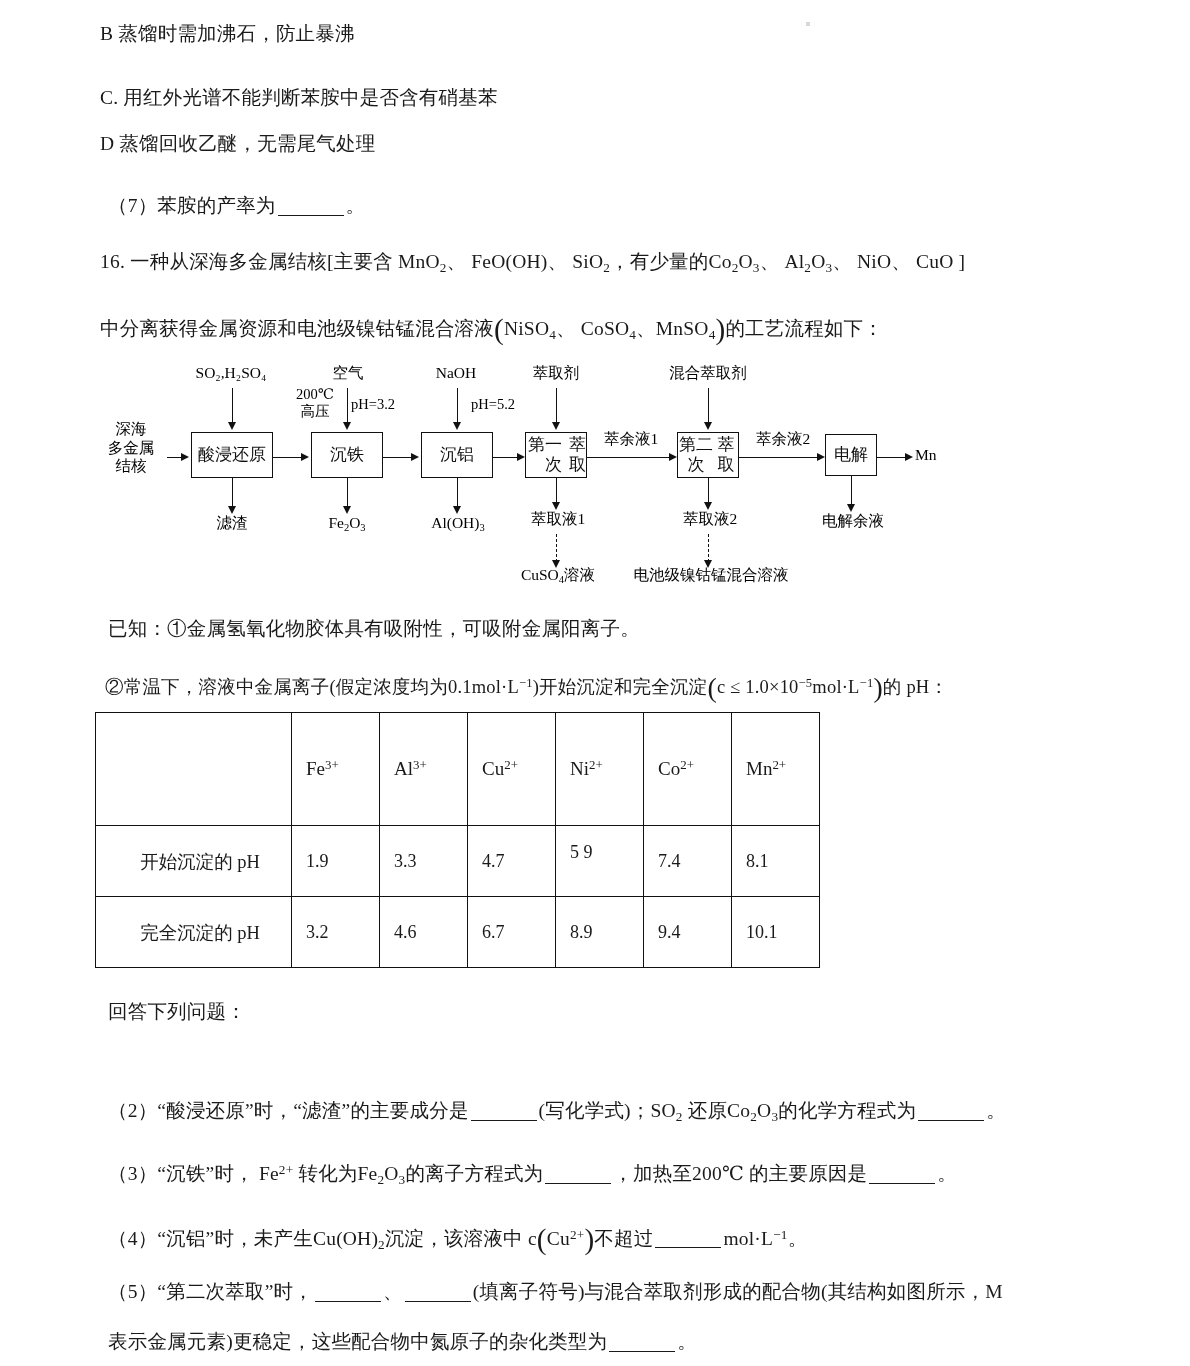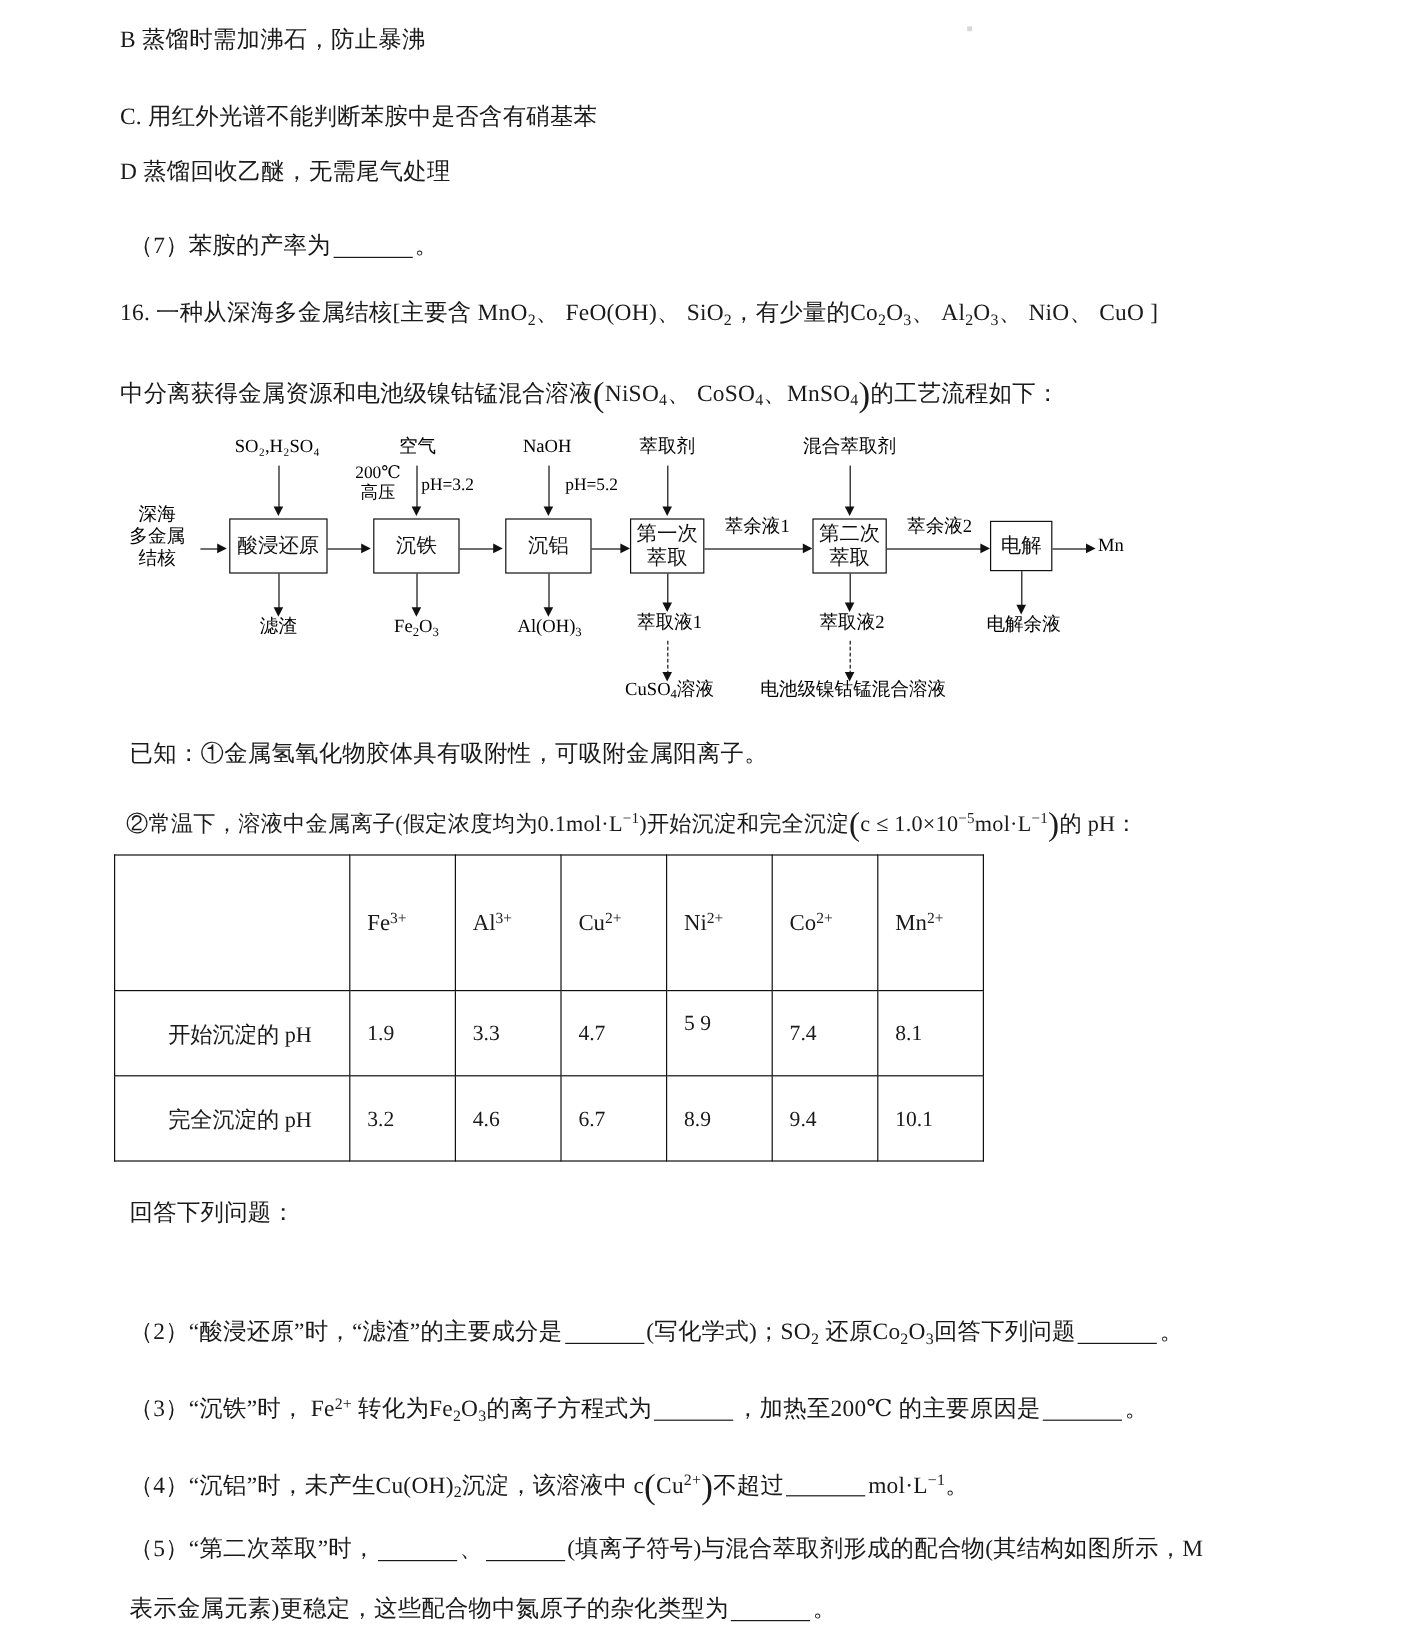--- a/index.html
+++ b/index.html
@@ -230,42 +230,42 @@
 
     <div class="vline" style="left:362px; top:120px; height:30px;"></div>
     <div class="arrow-down" style="left:357.5px; top:148px;"></div>
     <div class="flabel" style="left:318px; top:156px; width:90px;">
       <span>Al(OH)</span><sub>3</sub>
     </div>
 
     <div class="hline" style="left:398px; top:99px; width:28px;"></div>
     <div class="arrow-right" style="left:422px; top:94.5px;"></div>
 
-    <div class="fbox" style="left:430px; top:74px; width:62px; height:46px; flex-direction:column;text-align:right;">
+    <div class="fbox" style="left:430px; top:74px; width:62px; height:46px; text-align:right;">
       <span>第一次</span>
       <span>萃取</span>
     </div>
     <div class="flabel" style="left:425px; top:6px; width:72px;">萃取剂</div>
     <div class="vline" style="left:461px; top:30px; height:36px;"></div>
     <div class="arrow-down" style="left:456.5px; top:64px;"></div>
 
     <div class="vline" style="left:461px; top:120px; height:26px;"></div>
     <div class="arrow-down" style="left:456.5px; top:144px;"></div>
     <div class="flabel" style="left:420px; top:152px; width:86px;">萃取液1</div>
     <div class="vline dashed" style="left:461px; top:176px; height:28px;"></div>
     <div class="arrow-down" style="left:456.5px; top:202px;"></div>
     <div class="flabel" style="left:408px; top:208px; width:110px;">
       <span>CuSO</span><sub>4</sub><span>溶液</span>
     </div>
 
     <div class="hline" style="left:492px; top:99px; width:86px;"></div>
     <div class="arrow-right" style="left:574px; top:94.5px;"></div>
     <div class="flabel" style="left:496px; top:72px; width:80px;">萃余液1</div>
 
-    <div class="fbox" style="left:582px; top:74px; width:62px; height:46px; flex-direction:column;">
+    <div class="fbox" style="left:582px; top:74px; width:62px; height:46px; flex-direction:row;">
       <span>第二次</span>
       <span>萃取</span>
     </div>
     <div class="flabel" style="left:558px; top:6px; width:110px;">混合萃取剂</div>
     <div class="vline" style="left:613px; top:30px; height:36px;"></div>
     <div class="arrow-down" style="left:608.5px; top:64px;"></div>
 
     <div class="vline" style="left:613px; top:120px; height:26px;"></div>
     <div class="arrow-down" style="left:608.5px; top:144px;"></div>
     <div class="flabel" style="left:572px; top:152px; width:86px;">萃取液2</div>
@@ -337,21 +337,21 @@
       <td class="val">9.4</td>
       <td class="val">10.1</td>
     </tr>
   </tbody>
     </table>
 
   <div class="para" style="left:108px; top:998px;">回答下列问题：</div>
 
 
   <div class="para" style="left:108px; top:1097px;">
-    <span>（2）</span><span>“酸浸还原”时，“滤渣”的主要成分是</span><span class="blank"></span><span>(写化学式)；SO</span><sub>2</sub><span> 还原Co</span><sub>2</sub><span>O</span><sub>3</sub><span>回答下列问题</span><span class="blank"></span><span>。</span>
+    <span>（2）</span><span>“酸浸还原”时，“滤渣”的主要成分是</span><span class="blank"></span><span>(写化学式)；SO</span><sub>2</sub><span> 还原Co</span><sub>2</sub><span>O</span><sub>3</sub><span>的化学方程式为</span><span class="blank"></span><span>。</span>
   </div>
 
   <div class="para" style="left:108px; top:1160px;">
     <span>（3）</span><span>“沉铁”时， Fe</span><sup>2+</sup><span> 转化为Fe</span><sub>2</sub><span>O</span><sub>3</sub><span>的离子方程式为</span><span class="blank"></span><span>，加热至200℃ 的主要原因是</span><span class="blank"></span><span>。</span>
   </div>
 
   <div class="para" style="left:108px; top:1218px;">
     <span>（4）</span><span>“沉铝”时，未产生Cu(OH)</span><sub>2</sub><span>沉淀，该溶液中 c</span><span class="bigparen">(</span><span>Cu</span><sup>2+</sup><span class="bigparen">)</span><span>不超过</span><span class="blank"></span><span>mol·L</span><sup>−1</sup><span>。</span>
   </div>
 

